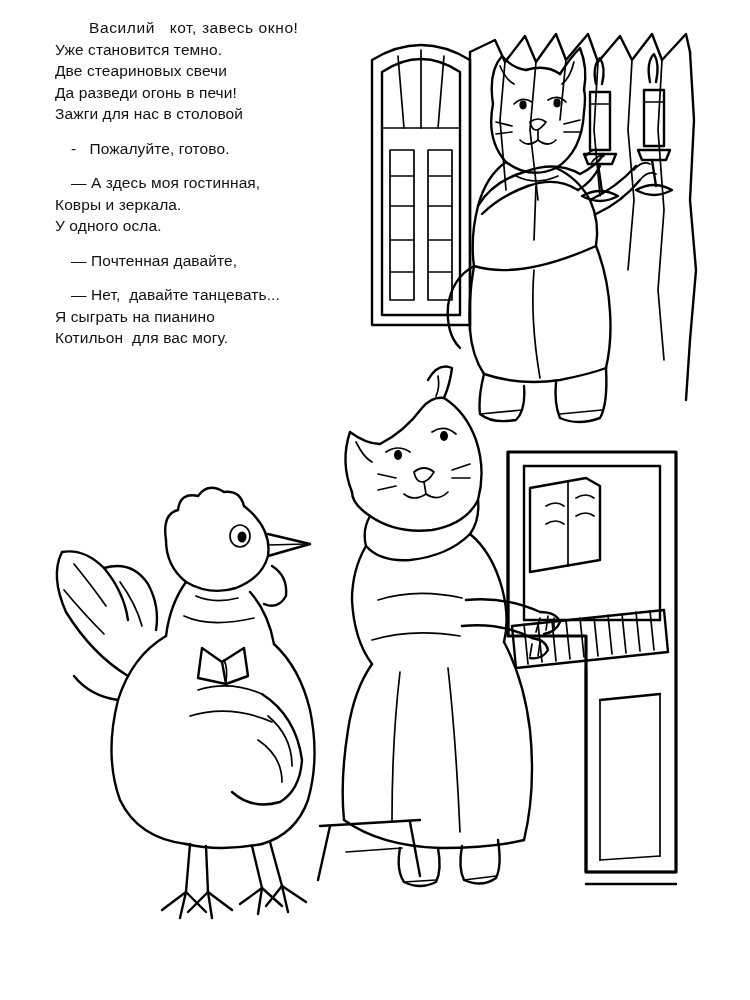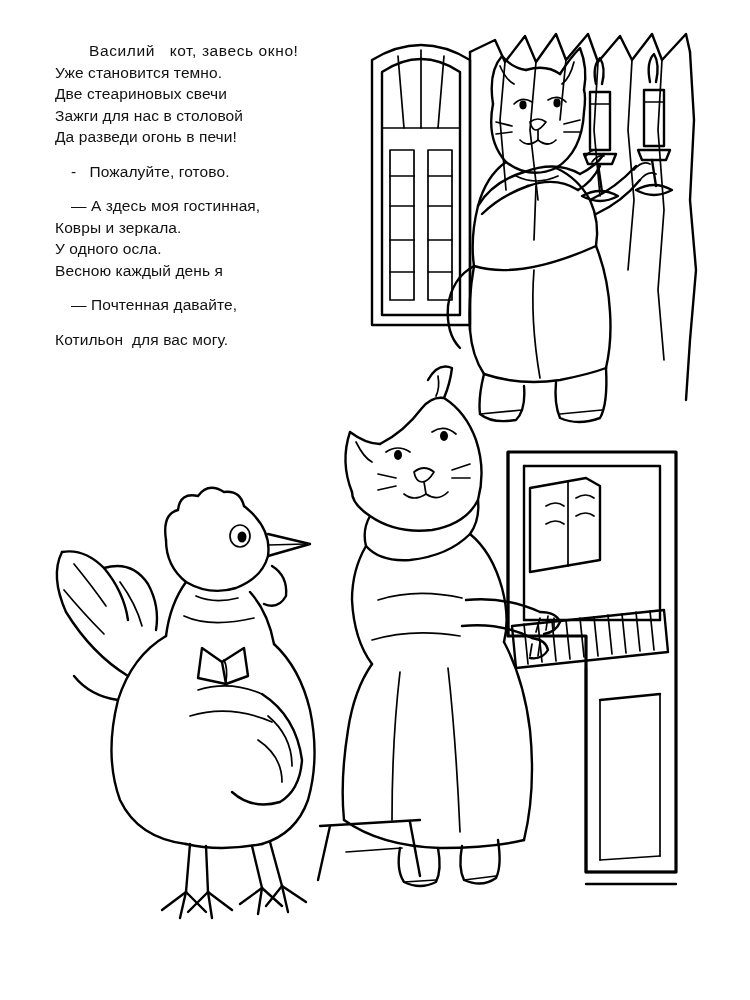--- a/index.html
+++ b/index.html
@@ -12,21 +12,21 @@
     width: 750px;
     height: 1000px;
     background: #ffffff;
     overflow: hidden;
     font-family: "Liberation Sans", sans-serif;
   }
   
   #poem {
     position: absolute;
     left: 55px;
-    top: 40px;
+    top: 17px;
     width: 330px;
     color: #111111;
     font-size: 15.5px;
     line-height: 21.5px;
     letter-spacing: 0.1px;
   }
   .stanza {
     margin-bottom: 13px;
   }
   .stanza:last-child { margin-bottom: 0; }
@@ -73,40 +73,41 @@
 <body>
 
 <div id="page">
 
   <div id="poem">
 
     <div class="stanza">
       <div class="line title-line">Василий   кот, завесь окно!</div>
       <div class="line">Уже становится темно.</div>
       <div class="line">Две стеариновых свечи</div>
+      <div class="line">Да разведи огонь в печи!</div>
       <div class="line">Зажги для нас в столовой</div>
-      <div class="line">Да разведи огонь в печи!</div>
     </div>
 
     <div class="stanza">
       <div class="line indent">-   Пожалуйте, готово.</div>
     </div>
 
     <div class="stanza">
       <div class="line indent">— А здесь моя гостинная,</div>
       <div class="line">Ковры и зеркала.</div>
       <div class="line">У одного осла.</div>
-      <div class="line">Весною каждый день я</div>
     </div>
 
     <div class="stanza">
       <div class="line indent">— Почтенная давайте,</div>
     </div>
 
     <div class="stanza">
+      <div class="line indent">— Нет,  давайте танцевать...</div>
+      <div class="line">Я сыграть на пианино</div>
       <div class="line">Котильон  для вас могу.</div>
     </div>
 
   </div>
 
   <div id="art">
     <svg width="750" height="1000" viewBox="0 0 750 1000" xmlns="http://www.w3.org/2000/svg">
 
       <g>
         <path class="ln" d="M372 60 L372 325 L470 325 L470 60 Q421 30 372 60 Z"></path>

